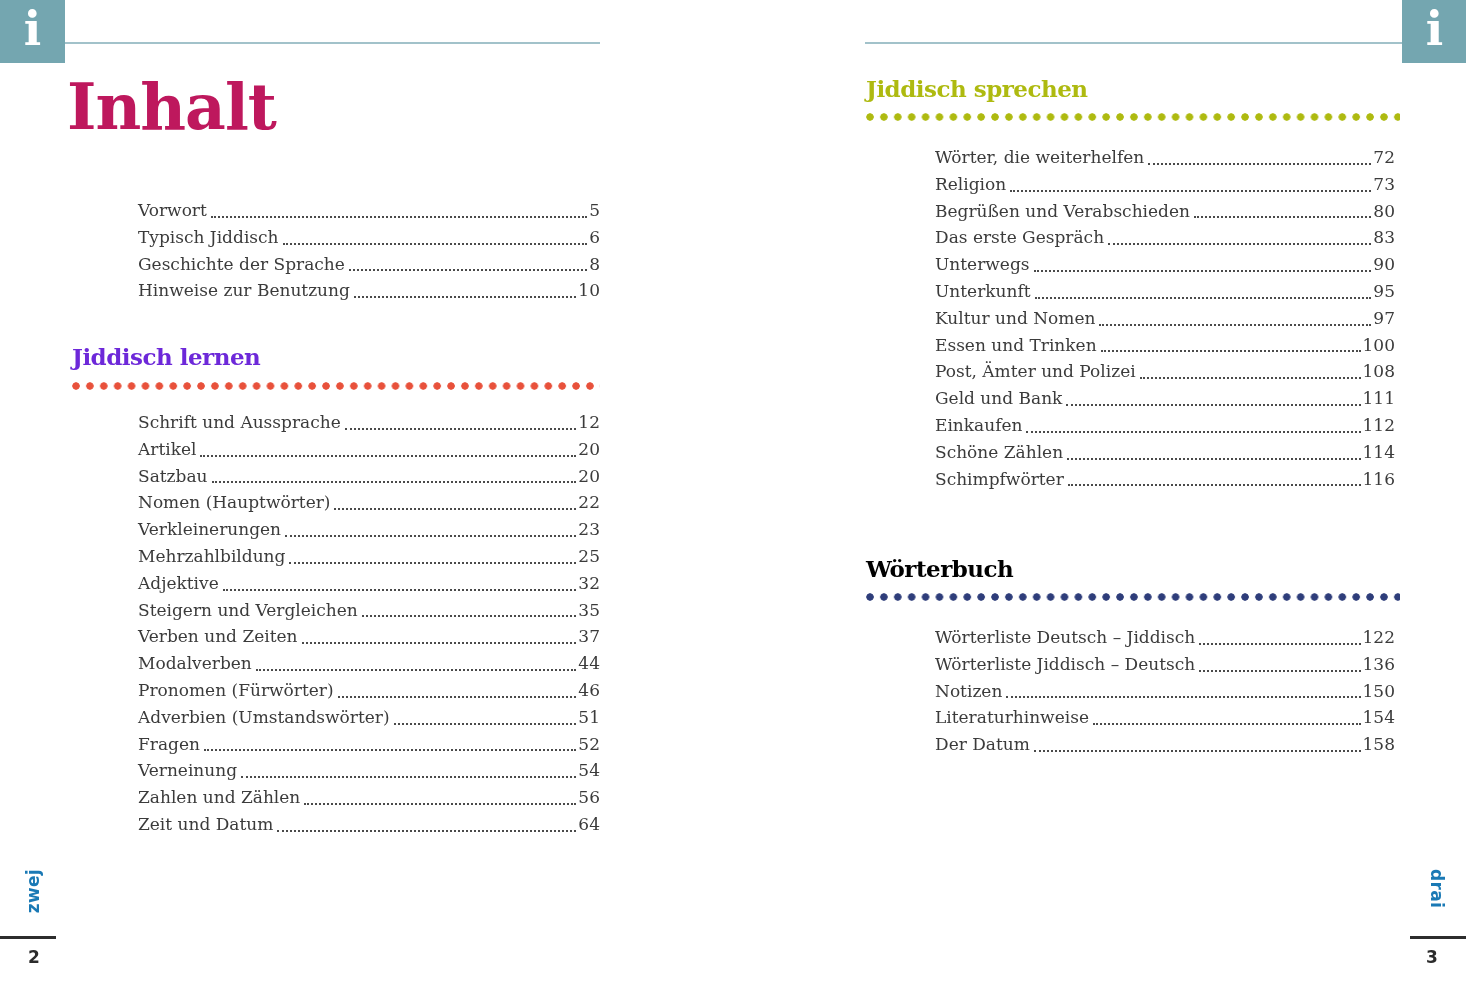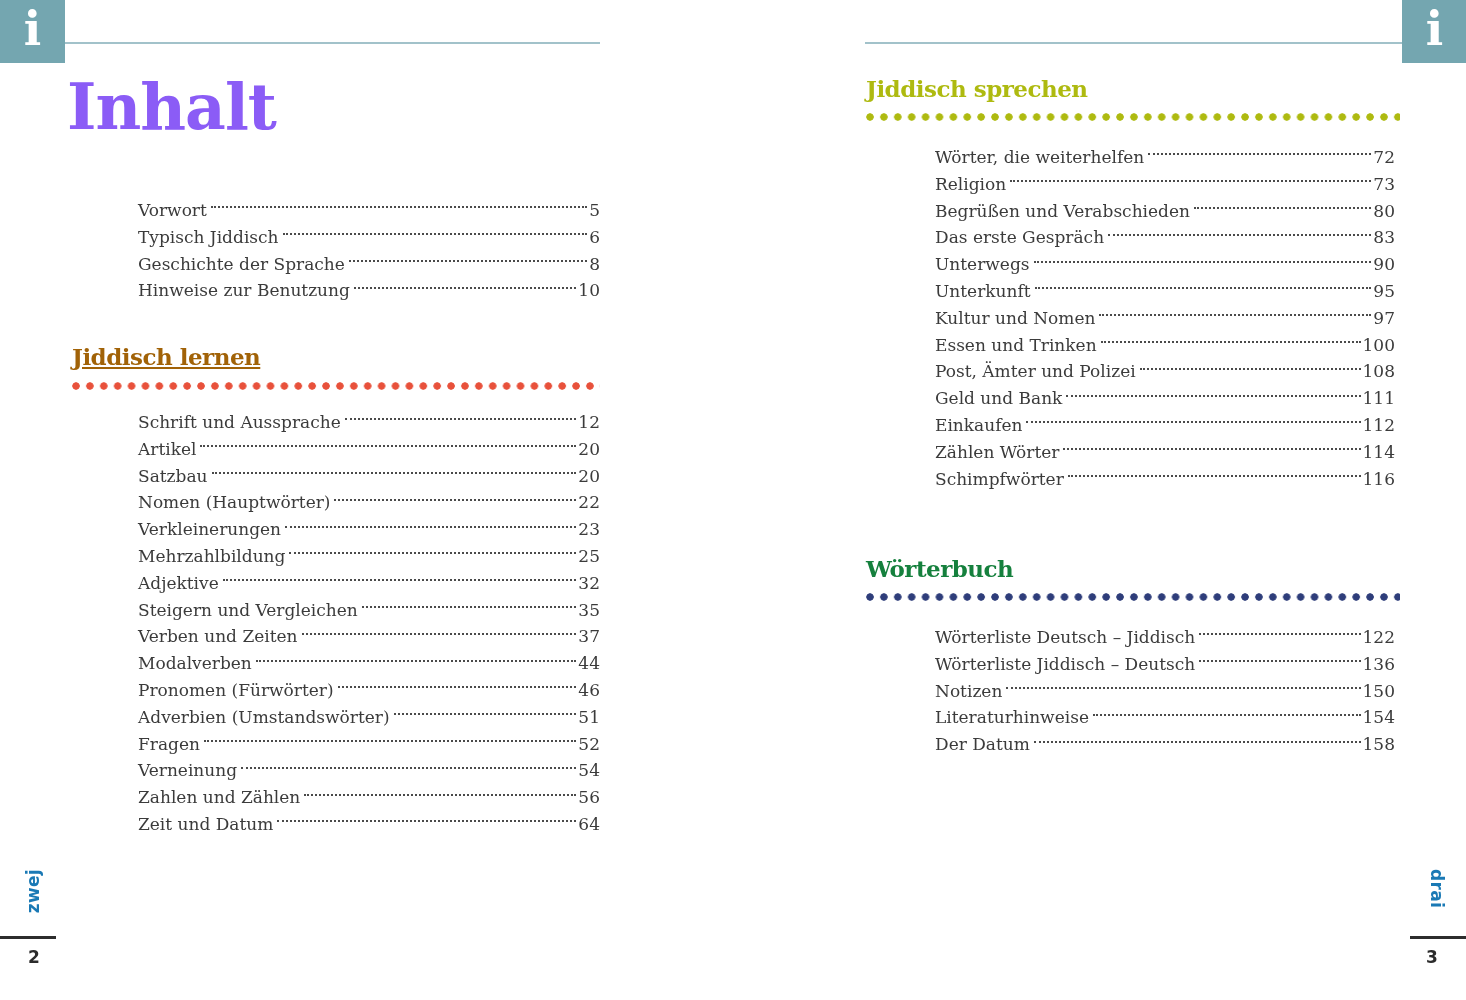--- a/index.html
+++ b/index.html
@@ -22,42 +22,42 @@
   }
   .corner-box.tl { left:0; }
   .corner-box.tr { left:669px; }
   .head-rule { position:absolute; top:42px; height:2px; background:#a2c2ca; }
   .head-rule.l { left:65px;  width:535px; }
   .head-rule.r { left:132px; width:537px; }
 
   .page-title {
     position:absolute; left:67px; top:76px;
     font-size:63px; font-weight:bold; line-height:1;
-    color:#8b5cf6; letter-spacing:-1px;
+    color:#be185d; letter-spacing:-1px;
   }
 
   .sec-title {
     position:absolute; font-size:23px; font-weight:bold; line-height:1;
     letter-spacing:-0.5px;
   }
-  .sec-title.orange { color:#a16207;text-decoration:underline; }
+  .sec-title.orange { color:#6d28d9; }
   .sec-title.olive  { color:#aeba10; }
-  .sec-title.navy   { color:#15803d;text-align:center; }
+  .sec-title.navy   { color:#000000;text-align:center; }
 
   .dotrow {
     position:absolute; height:10px;
     background-repeat:repeat-x; background-position:0 1px;
     background-size:13.9px 9px;
   }
   .dotrow.orange { background-image:radial-gradient(circle at 4px 4px, #e8513b 3.4px, rgba(0,0,0,0) 4px); }
   .dotrow.olive  { background-image:radial-gradient(circle at 4px 4px, #aeba10 3.4px, rgba(0,0,0,0) 4px); }
   .dotrow.navy   { background-image:radial-gradient(circle at 4px 4px, #2e3d7a 3.4px, rgba(0,0,0,0) 4px); }
 
   .toc { position:absolute; font-size:17px; line-height:26.8px; }
-  .toc .row { display:flex; align-items:center; }
+  .toc .row { display:flex; align-items:flex-end; }
   .toc .lbl { white-space:nowrap; }
   .toc .leader { flex:1 1 auto; border-bottom:2px dotted #4a4a4a; margin:0 2px 6px 4px; }
   .toc .num { white-space:nowrap; }
 
   
   .vlabel {
     position:absolute; font-family:"DejaVu Sans", sans-serif;
     font-weight:bold; font-size:17px; color:#1a79b5; letter-spacing:0.3px;
     writing-mode:vertical-rl;
   }
@@ -305,21 +305,21 @@
         <span class="num">111</span>
       </div>
 
       <div class="row">
         <span class="lbl">Einkaufen</span>
         <span class="leader"></span>
         <span class="num">112</span>
       </div>
 
       <div class="row">
-        <span class="lbl">Zählen Wörter</span>
+        <span class="lbl">Schöne Zählen</span>
         <span class="leader"></span>
         <span class="num">114</span>
       </div>
 
       <div class="row">
         <span class="lbl">Schimpfwörter</span>
         <span class="leader"></span>
         <span class="num">116</span>
       </div>
 

